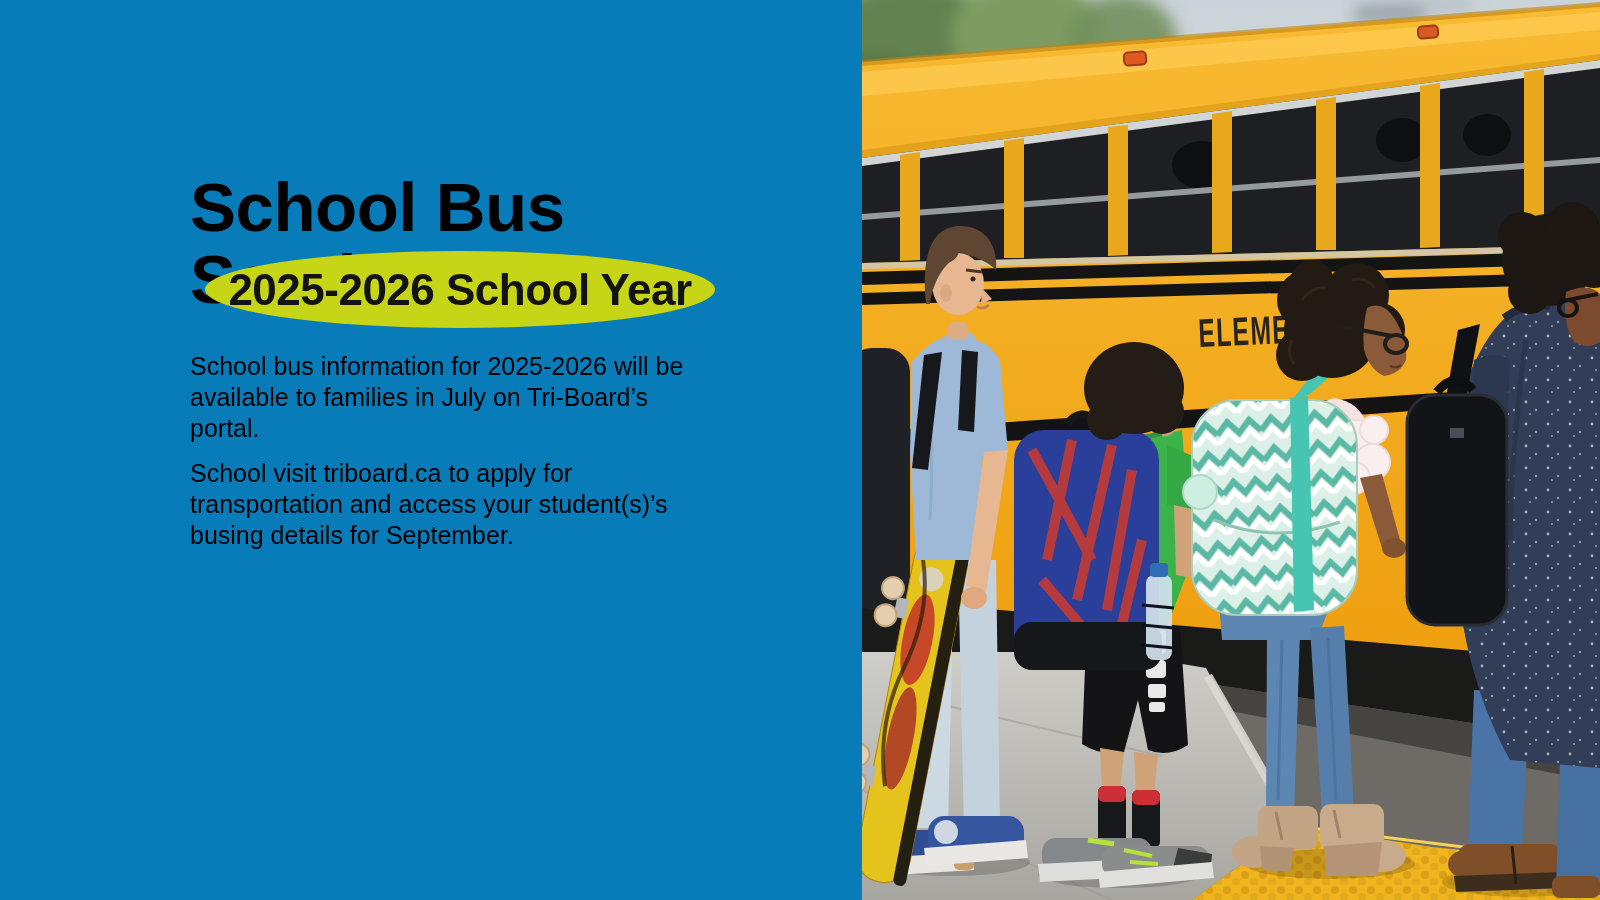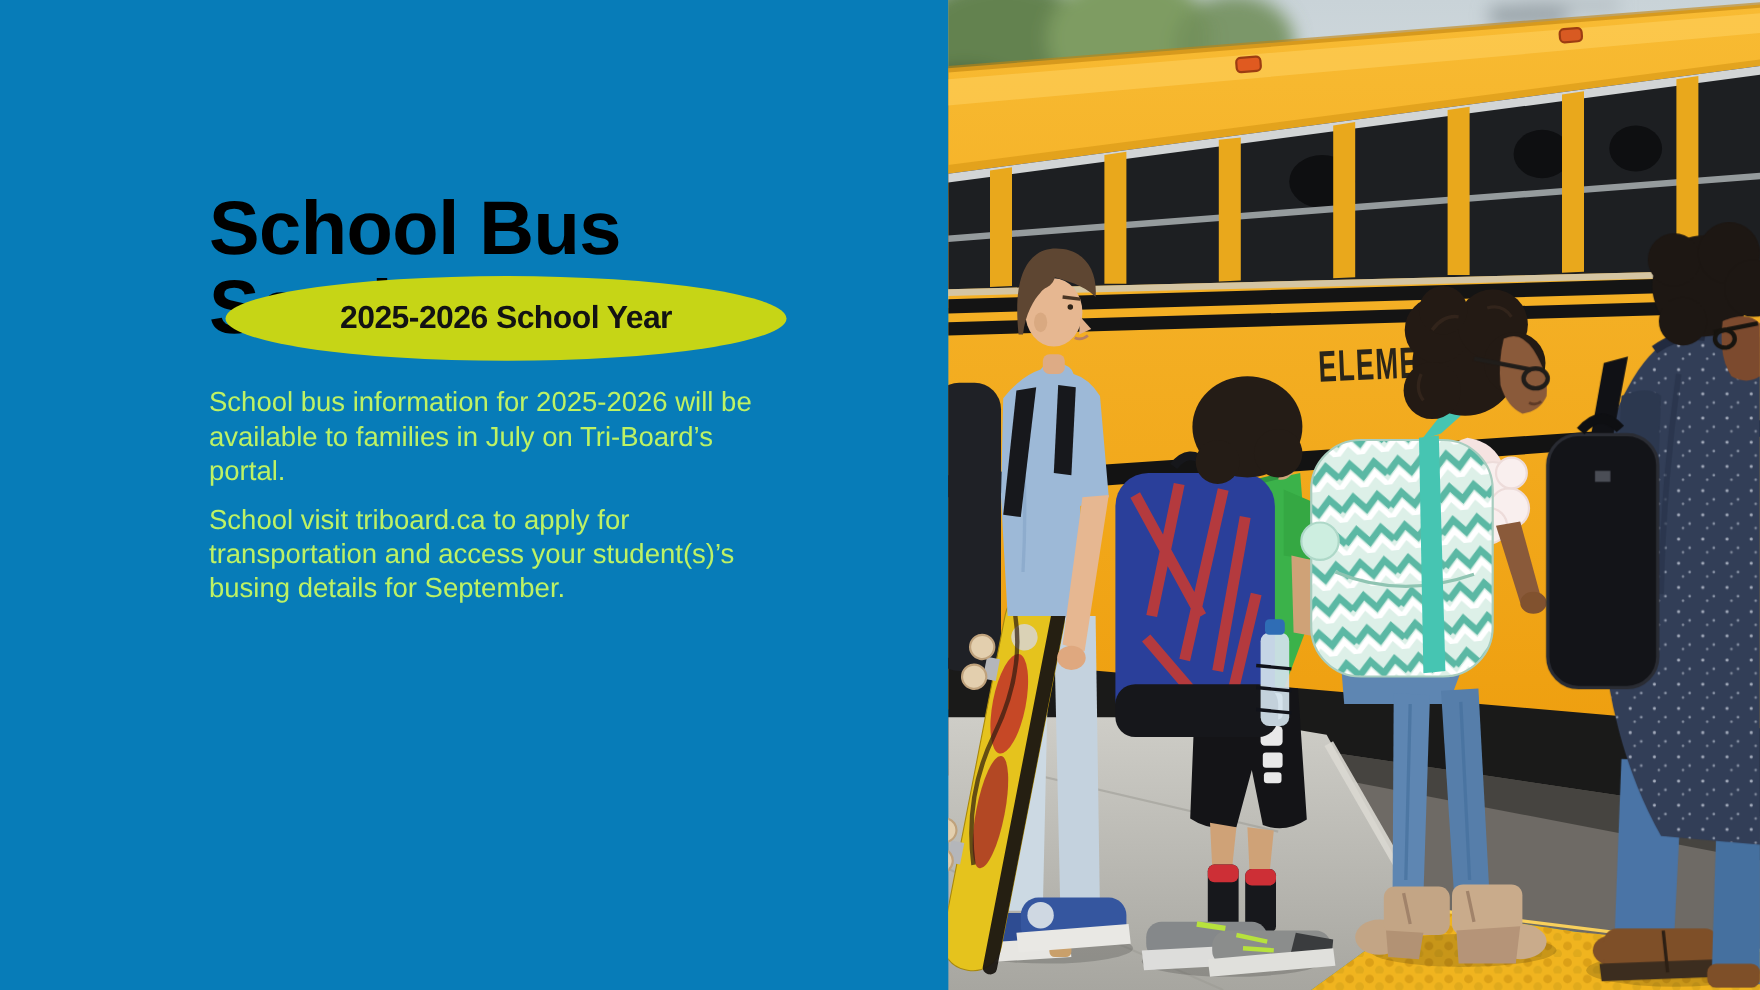--- a/index.html
+++ b/index.html
@@ -10,24 +10,24 @@
   .panel{position:absolute;left:0;top:0;width:862px;height:900px;background:#077cb8;}
   .panel h1{
     position:absolute;left:190px;top:172px;margin:0;
     font-size:69px;line-height:1.05;font-weight:700;color:#000000;letter-spacing:-0.5px;
   }
   .badge{
     position:absolute;left:205px;top:251px;width:510px;height:77px;
     background:#c6d516;border-radius:50%;
     display:flex;align-items:center;justify-content:center;
   }
-  .badge span{font-size:29px;font-weight:700;color:#131313;letter-spacing:-0.5px;}
+  .badge span{font-size:44px;font-weight:700;color:#131313;letter-spacing:-0.5px;}
   .bodycopy{
     position:absolute;left:190px;top:351px;width:545px;
-    color:#bef264;font-size:25px;line-height:31px;
+    color:#000000;font-size:25px;line-height:31px;
   }
   .bodycopy p{margin:0 0 14px 0;white-space:pre-line;}
   .bodycopy b{font-weight:400;}
   .photo{position:absolute;left:862px;top:0;width:738px;height:900px;}
   .photo svg{display:block;}
 </style>
 </head>
 <body>
 
 <div class="stage">

